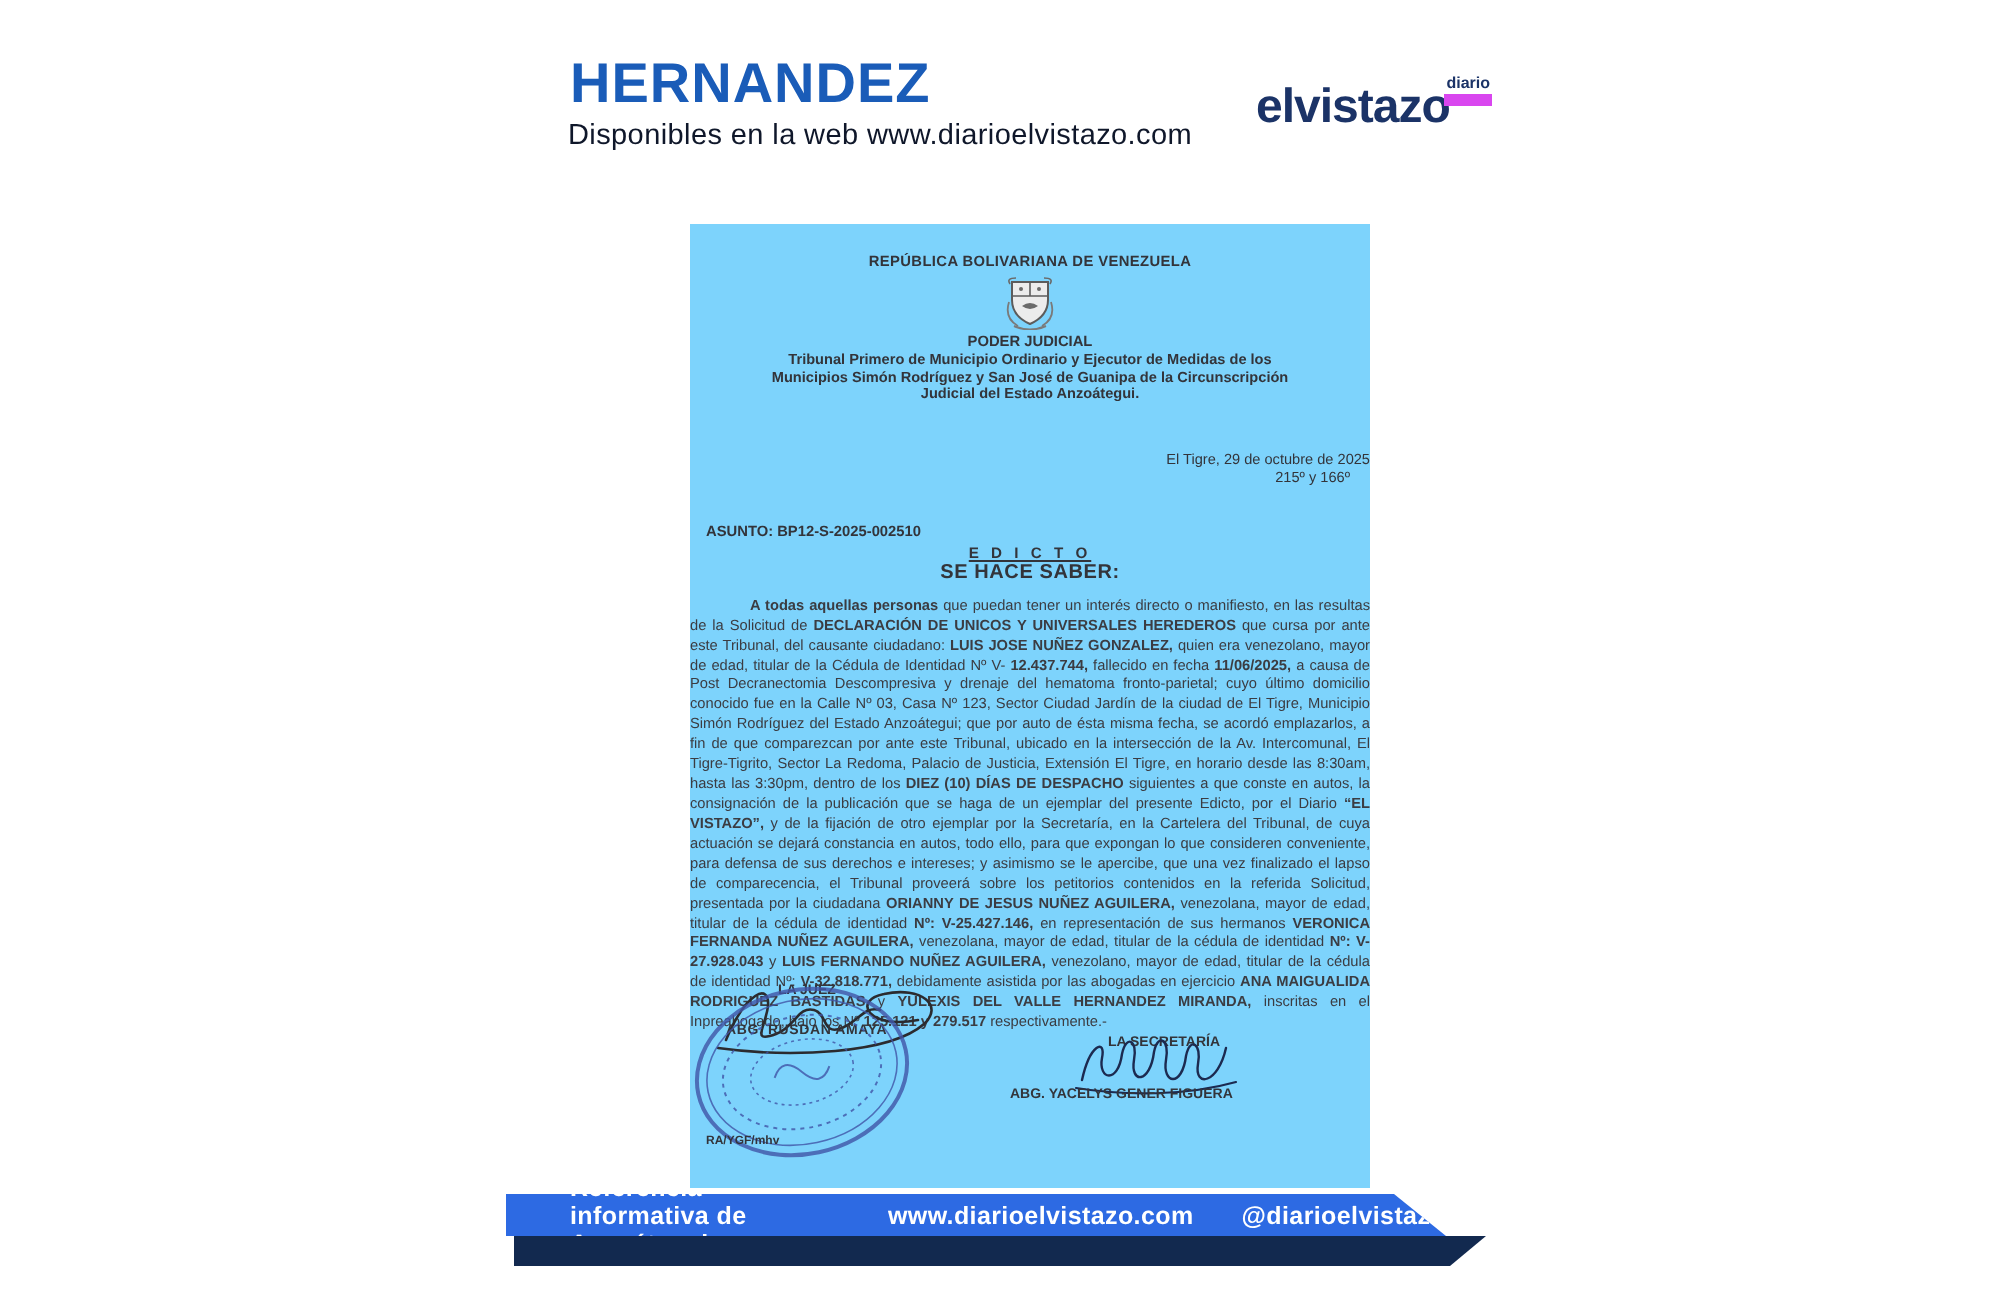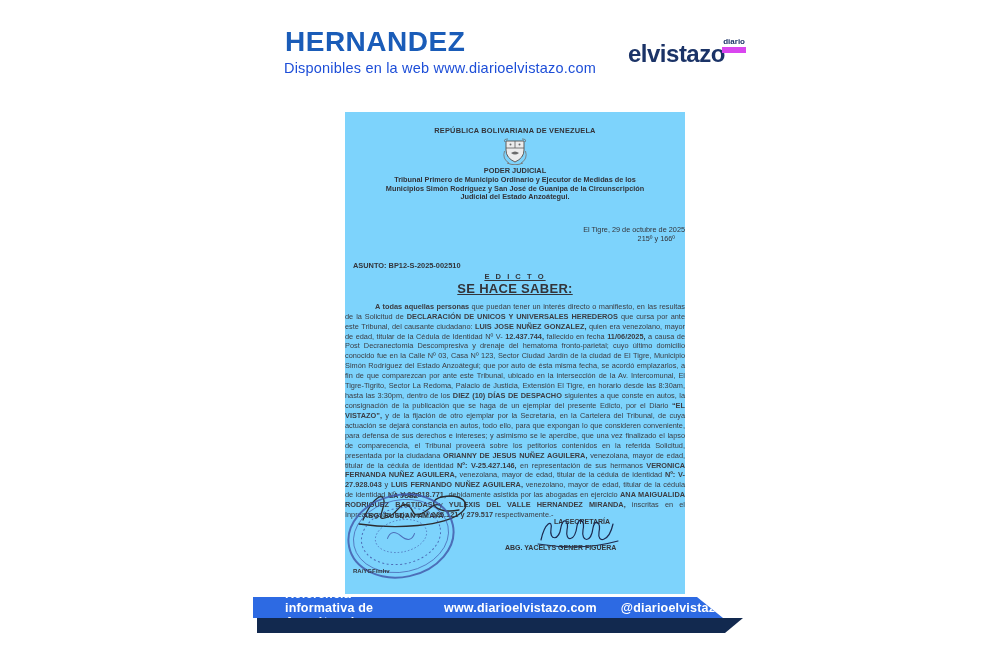--- a/index.html
+++ b/index.html
@@ -3,41 +3,41 @@
 <meta charset="utf-8">
 <style>
   * { margin:0; padding:0; box-sizing:border-box; }
   html,body { width:1001px; height:651px; background:#ffffff;
     font-family:"Liberation Sans", sans-serif; overflow:hidden; position:relative; }
 
   
   .masthead-title { position:absolute; left:285px; top:26px;
     font-size:28px; font-weight:800; letter-spacing:.5px; color:#1a5cb8; }
   .masthead-sub { position:absolute; left:284px; top:60px;
-    font-size:14.5px; font-weight:500; color:#1d4ed8; letter-spacing:.2px; }
+    font-size:14.5px; font-weight:500; color:#0f172a; letter-spacing:.2px; }
   .brand-logo { position:absolute; left:628px; top:40px; width:118px; height:32px; }
   .brand-main { font-size:24px; font-weight:800; color:#1b3367; letter-spacing:-0.5px; }
   .brand-tag { position:absolute; top:-3px; right:0px; font-size:8px; font-weight:700;
     color:#1b3367; border-bottom:6px solid #d946ef; padding:0 1px 1px 1px; }
 
   
   .doc { position:absolute; left:345px; top:112px; width:340px; height:482px;
     color:#33343a; background:#7dd3fc; }
   .doc .c { text-align:center; }
   .doc .b { font-weight:700; }
   .doc-republic { font-size:7.4px; font-weight:700; margin-top:14px; letter-spacing:.2px; }
   .doc-emblem { display:block; margin:2px auto 0 auto; }
   .doc-branch { font-size:7.4px; font-weight:700; margin-top:1px; }
   .doc-court { font-size:7.3px; font-weight:700; line-height:8.6px; margin-top:1px; }
   .doc-dateblock { text-align:right; font-size:7.3px; line-height:9.5px; margin-top:23px; }
   .doc-years { padding-right:10px; }
   .doc-case { font-size:7.4px; font-weight:700; margin-top:17px; padding-left:8px; }
   .doc-edict { font-size:7.6px; font-weight:700; text-decoration:underline;
     letter-spacing:2px; margin-top:2px; }
-  .doc-edict-sub { font-size:13px; font-weight:700; text-decoration:underline;
+  .doc-edict-sub { font-size:10px; font-weight:700; 
     letter-spacing:.3px; }
   .doc-body { margin-top:6px; font-size:7.35px; line-height:9.92px;
     text-align:justify; text-indent:30px; color:#3b3c42; }
   .doc-body span { text-indent:0; }
 
   .sig-area { position:absolute; left:0; top:376px; width:340px; height:106px; }
   .sig-judge-title { position:absolute; left:44px; top:4px; font-size:7px; font-weight:700; }
   .sig-judge-name { position:absolute; left:18px; top:24px; font-size:7px; font-weight:700;
     letter-spacing:.3px; }
   .sig-judge-svg { position:absolute; left:8px; top:0px; }

